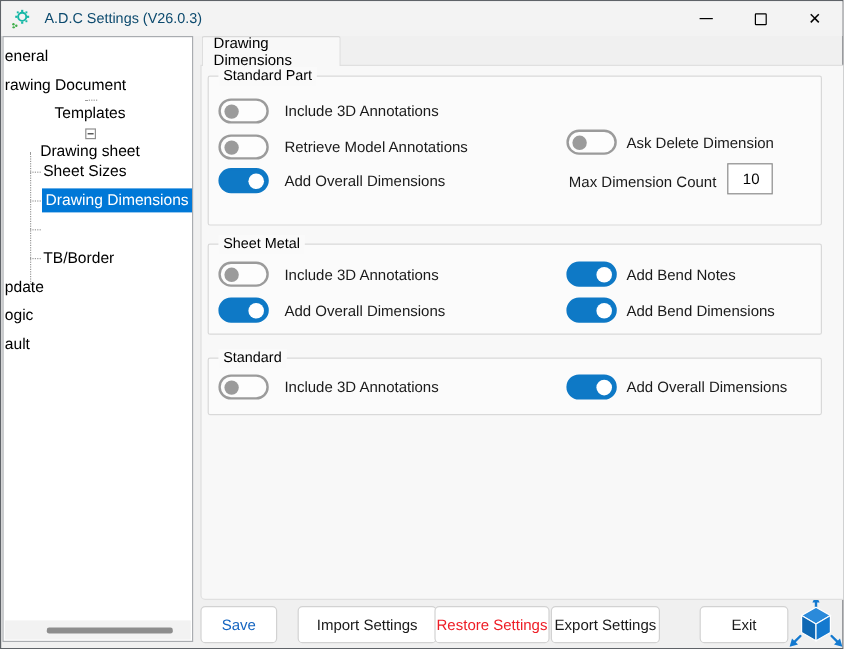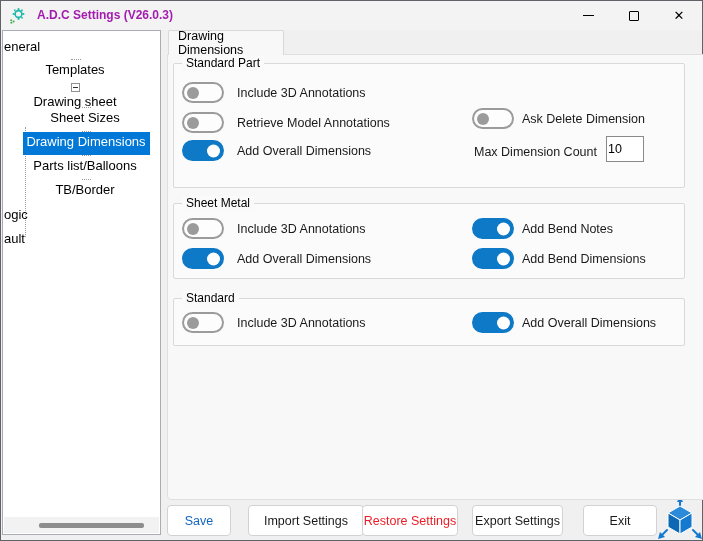--- a/index.html
+++ b/index.html
@@ -5,34 +5,34 @@
   * { box-sizing: border-box; margin: 0; padding: 0; }
   html,body { width:703px; height:541px; background:#e8e8e8; font-family:"Liberation Sans",sans-serif; }
   .window {
     position:relative; width:703px; height:541px; background:#f0f0f0;
     box-shadow: inset 0 0 0 1px #5f6368; overflow:hidden;
     font-family:"Liberation Sans",sans-serif; color:#1a1a1a;
   }
   
   .titlebar { position:absolute; left:1px; top:1px; right:1px; height:29px; background:#f3f3f3; }
   .app-icon { position:absolute; left:8px; top:6px; width:17px; height:17px; }
-  .title-text { position:absolute; left:36px; top:7px; font-size:12px; color:#a21caf;font-weight:bold; }
+  .title-text { position:absolute; left:36px; top:7px; font-size:12px; color:#0c4a6e; }
   .winbtn { position:absolute; top:0; width:46px; height:29px; display:flex; align-items:center; justify-content:center; }
   .btn-min { right:91px; } .btn-max { right:45px; } .btn-close { right:0; }
   .glyph-min { width:11px; height:0; border-top:1px solid #000; }
   .glyph-max { width:10px; height:10px; border:1px solid #000; border-radius:1px; }
   .glyph-close { font-size:13px; color:#000; line-height:1; }
   
   .sidebar { position:absolute; left:2px; top:30px; width:159px; height:505px; background:#fff;
     border:1px solid #a9acb0; overflow:hidden; }
   .tree { position:absolute; left:0; top:4px; right:12px; }
   .trow { position:relative; height:24px; display:flex; align-items:center; font-size:13px; color:#000; cursor:default; }
   .trow .tlabel { padding:2px 4px 3px 1px; white-space:nowrap; }
   .lvl1 { padding-left:2px;flex-direction:column; }
-  .lvl2 { padding-left:22px;flex-direction:column; }
+  .lvl2 { padding-left:22px; }
   .tstub { width:10px; height:0; border-top:1px dotted #9a9a9a; margin-right:1px; flex:0 0 auto; }
   .lvl2 .tstub { width:9px; }
   .trow.sel .tlabel { background:#0078d7; color:#fff; flex:1; padding-left:3px; }
   .expander { width:9px; height:9px; border:1px solid #8f8f8f; background:#fff; position:relative; margin:0 3px 0 0; flex:0 0 auto; }
   .expander::after { content:""; position:absolute; left:1px; right:1px; top:3px; border-top:1px solid #333; }
   .vline { position:absolute; left:22px; top:96px; height:110px; width:0; border-left:1px dotted #9a9a9a; }
   .hscroll { position:absolute; left:1px; right:1px; bottom:1px; height:16px; background:#f2f2f2; }
   .hthumb { position:absolute; left:35px; top:6px; width:105px; height:5px; background:#8d8d8d; border-radius:2px; }
   
   .tab { position:absolute; left:168px; top:30px; width:116px; height:25px; background:#f8f8f8;
@@ -50,28 +50,28 @@
   .tcol { left:8px; } .rcol { left:298px; }
   .tcol .lab { position:absolute; left:55px; }
   .rcol .lab { position:absolute; left:50px; }
   
   .toggle { position:relative; width:42px; height:21px; border-radius:11px; border:2px solid #9b9b9b; background:#fdfdfd; flex:0 0 auto; cursor:pointer; }
   .toggle .knob { position:absolute; top:50%; transform:translateY(-50%); left:3px; width:12px; height:12px; border-radius:50%; background:#9b9b9b; }
   .toggle.on { border-color:var(--accent,#0e79c6); background:var(--accent,#0e79c6); }
   .toggle.on .knob { left:auto; right:2px; width:13px; height:13px; background:#fff; }
   .field-label { position:absolute; left:300px; top:81px; font-size:12.5px; }
   .field-input { position:absolute; left:432px; top:72px; width:38px; height:26px; border:1px solid #8a8a8a; background:#fff;
-    font-family:"Liberation Sans",sans-serif; font-size:12.5px; padding-left:1px; color:#000; }
+    font-family:"Liberation Sans",sans-serif; font-size:12.5px; padding-left:12px; color:#000; }
   
   .fbtn { position:absolute; top:505px; height:31px; background:#fff; border:1px solid #d2d2d2; border-radius:4px;
     display:flex; align-items:center; justify-content:center; font-size:12.5px; color:#1a1a1a; cursor:pointer; }
   .b-save    { left:167px; width:64px; }
   .b-import  { left:248px; width:116px; }
   .b-restore { left:362px; width:96px; }
-  .b-export  { left:472px; width:91px;text-align:right; }
+  .b-export  { left:459px; width:91px;text-align:right; }
   .b-exit    { left:583px; width:74px; }
   .cube { position:absolute; left:657px; top:496px; width:46px; height:45px; }
 </style>
 </head>
 <body>
 
 <div class="window" style="--accent:#0e79c6;">
 
   <div class="titlebar">
     <svg class="app-icon" viewBox="0 0 17 17">
@@ -98,43 +98,48 @@
         <span class="glyph-close">✕</span>
       </div>
   </div>
 
   <div class="sidebar">
     <div class="vline"></div>
     <div class="tree">
       <div class="trow lvl0">
           <span class="tlabel">eneral</span>
         </div>
+      <div class="trow lvl0">
+          <span class="tlabel">rawing Document</span>
+        </div>
       <div class="trow lvl1">
           <span class="tstub"></span>
           <span class="tlabel">Templates</span>
         </div>
       <div class="trow lvl1">
           <span class="expander"></span>
           <span class="tlabel">Drawing sheet</span>
         </div>
       <div class="trow lvl2">
           <span class="tstub"></span>
           <span class="tlabel">Sheet Sizes</span>
         </div>
       <div class="trow lvl2 sel">
           <span class="tstub"></span>
           <span class="tlabel">Drawing Dimensions</span>
         </div>
       <div class="trow lvl2">
           <span class="tstub"></span>
-          <span class="tlabel">Parts list/Balloons</span>
         </div>
       <div class="trow lvl2">
           <span class="tstub"></span>
           <span class="tlabel">TB/Border</span>
+        </div>
+      <div class="trow lvl0">
+          <span class="tlabel">pdate</span>
         </div>
       <div class="trow lvl0">
           <span class="tlabel">ogic</span>
         </div>
       <div class="trow lvl0">
           <span class="tlabel">ault</span>
         </div>
     </div>
     <div class="hscroll">
       <div class="hthumb"></div>

